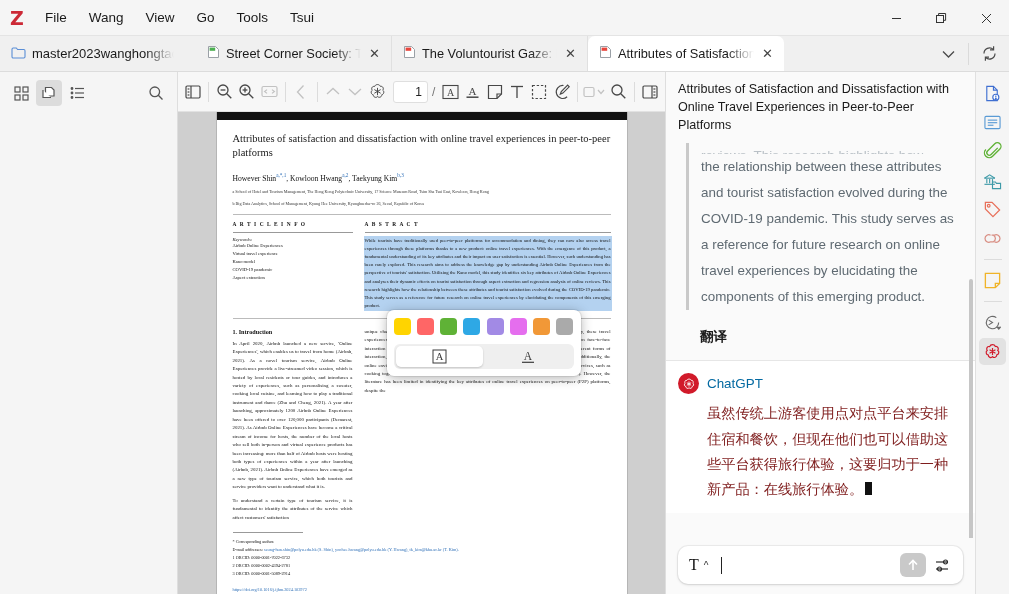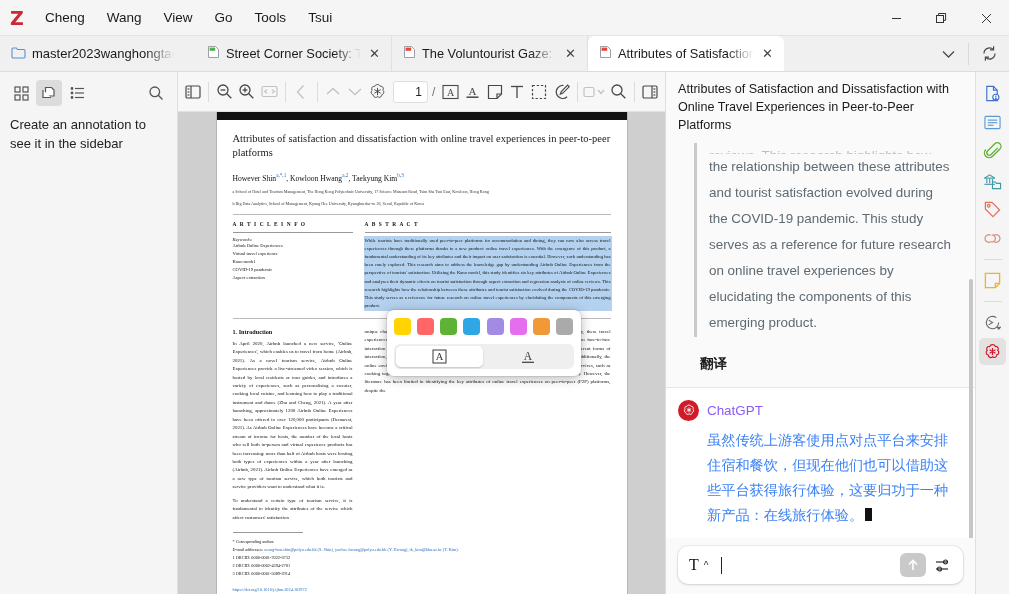--- a/index.html
+++ b/index.html
@@ -194,21 +194,21 @@
   .rp-header {
     padding: 9px 12px 8px 12px;
     font-size: 12.6px; line-height: 1.42; color: #1b1b1b;
     background: #fafafa;
   }
   .rp-scroll {
     flex: 1 1 auto; overflow: hidden; position: relative;
     background: #fafafa;
   }
   .quoteblock {
-    margin: 0 14px 0 28px;
+    margin: 0 14px 0 20px;
     border-left: 3px solid #c9c9c9;
     padding: 0 6px 0 12px;
     font-size: 13.4px; line-height: 1.95; color: #5f6a72;
   }
   .quoteblock .cut {
     color: #b9c0c6;
     display: block;
     height: 11px; overflow: hidden;
   }
   .translabel {
@@ -216,24 +216,24 @@
     font-size: 13.5px; color: #1b1b1b; font-weight: bold;
   }
   .msgdivider { height: 1px; background: #e6e6e6; }
   .msgblock { background: #ffffff; padding: 12px 16px 10px 12px; }
   .msghead { display: flex; align-items: center; gap: 8px; }
   .gptavatar {
     width: 21px; height: 21px; border-radius: 50%;
     background: #d11a2a; display: flex; align-items: center; justify-content: center;
     flex: 0 0 21px;
   }
-  .msgname { font-size: 13.4px; color: #8b5cf6; }
+  .msgname { font-size: 13.4px; color: #0369a1; }
   .msgbody {
     margin-top: 7px; padding-left: 29px;
-    font-size: 14.2px; line-height: 1.78; color: #3b82f6;
+    font-size: 14.2px; line-height: 1.78; color: #7f1d1d;
     font-family: "DejaVu Sans", sans-serif;
   }
   .caret-blk {
     display: inline-block; width: 7px; height: 13px; background: #111;
     vertical-align: -1px; margin-left: 2px;
   }
   .rp-vscroll {
     position: absolute; right: 2px; top: 136px;
     width: 4px; height: 330px; background: #c6c6c6; border-radius: 3px;
   }
@@ -275,21 +275,21 @@
   .rail-ico.active { background: #e2e2e2; }
   .rail-sep { width: 18px; height: 1px; background: #dcdcdc; margin: 5px 0; }
 </style>
 </head>
 <body>
 
 <div id="app">
 
   <div class="menubar">
     <div class="zlogo">Z</div>
-    <div class="menu-item">Cheng</div>
+    <div class="menu-item">File</div>
     <div class="menu-item">Wang</div>
     <div class="menu-item">View</div>
     <div class="menu-item">Go</div>
     <div class="menu-item">Tools</div>
     <div class="menu-item">Tsui</div>
 
     <div class="wincontrols">
       <div class="wincontrol">
         <svg width="11" height="11" viewBox="0 0 11 11">
             <line x1="1" y1="5.5" x2="10" y2="5.5" stroke="currentColor" stroke-width="1"></line>
@@ -399,21 +399,20 @@
               <line x1="5" y1="11.5" x2="14" y2="11.5"></line>
           </svg>
         </div>
         <div class="lp-ico searchico">
           <svg width="16" height="16" viewBox="0 0 16 16" fill="none" stroke="currentColor" stroke-width="1.3">
             <circle cx="6.8" cy="6.8" r="4.8"></circle>
               <line x1="10.3" y1="10.3" x2="14.5" y2="14.5"></line>
           </svg>
         </div>
       </div>
-      <div class="lp-empty">Create an annotation to see it in the sidebar</div>
     </div>
 
     <div class="centerwrap">
 
       <div class="readertoolbar">
         <div class="rt-btn">
           <svg width="16" height="14" viewBox="0 0 16 14" fill="none" stroke="currentColor" stroke-width="1.2">
             <rect x="1" y="1" width="14" height="12" rx="1.2"></rect>
               <line x1="6" y1="1" x2="6" y2="13"></line>
             <line x1="2.6" y1="4" x2="4.4" y2="4"></line>

